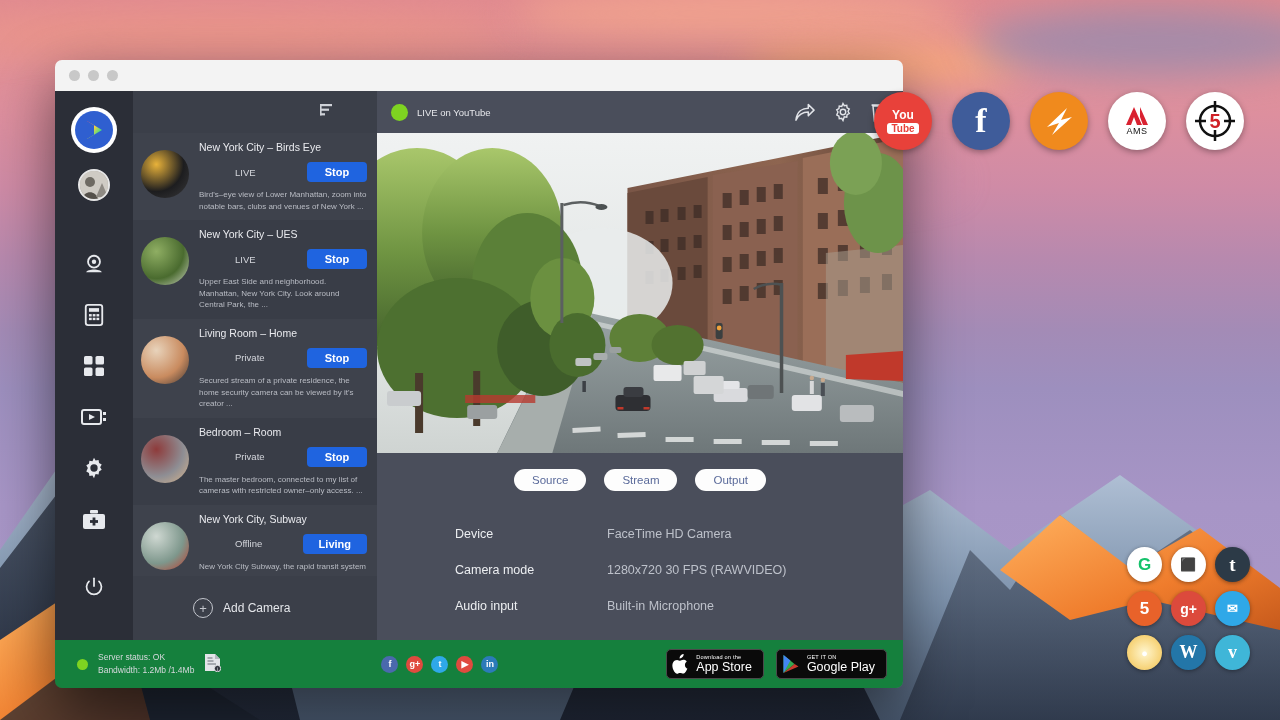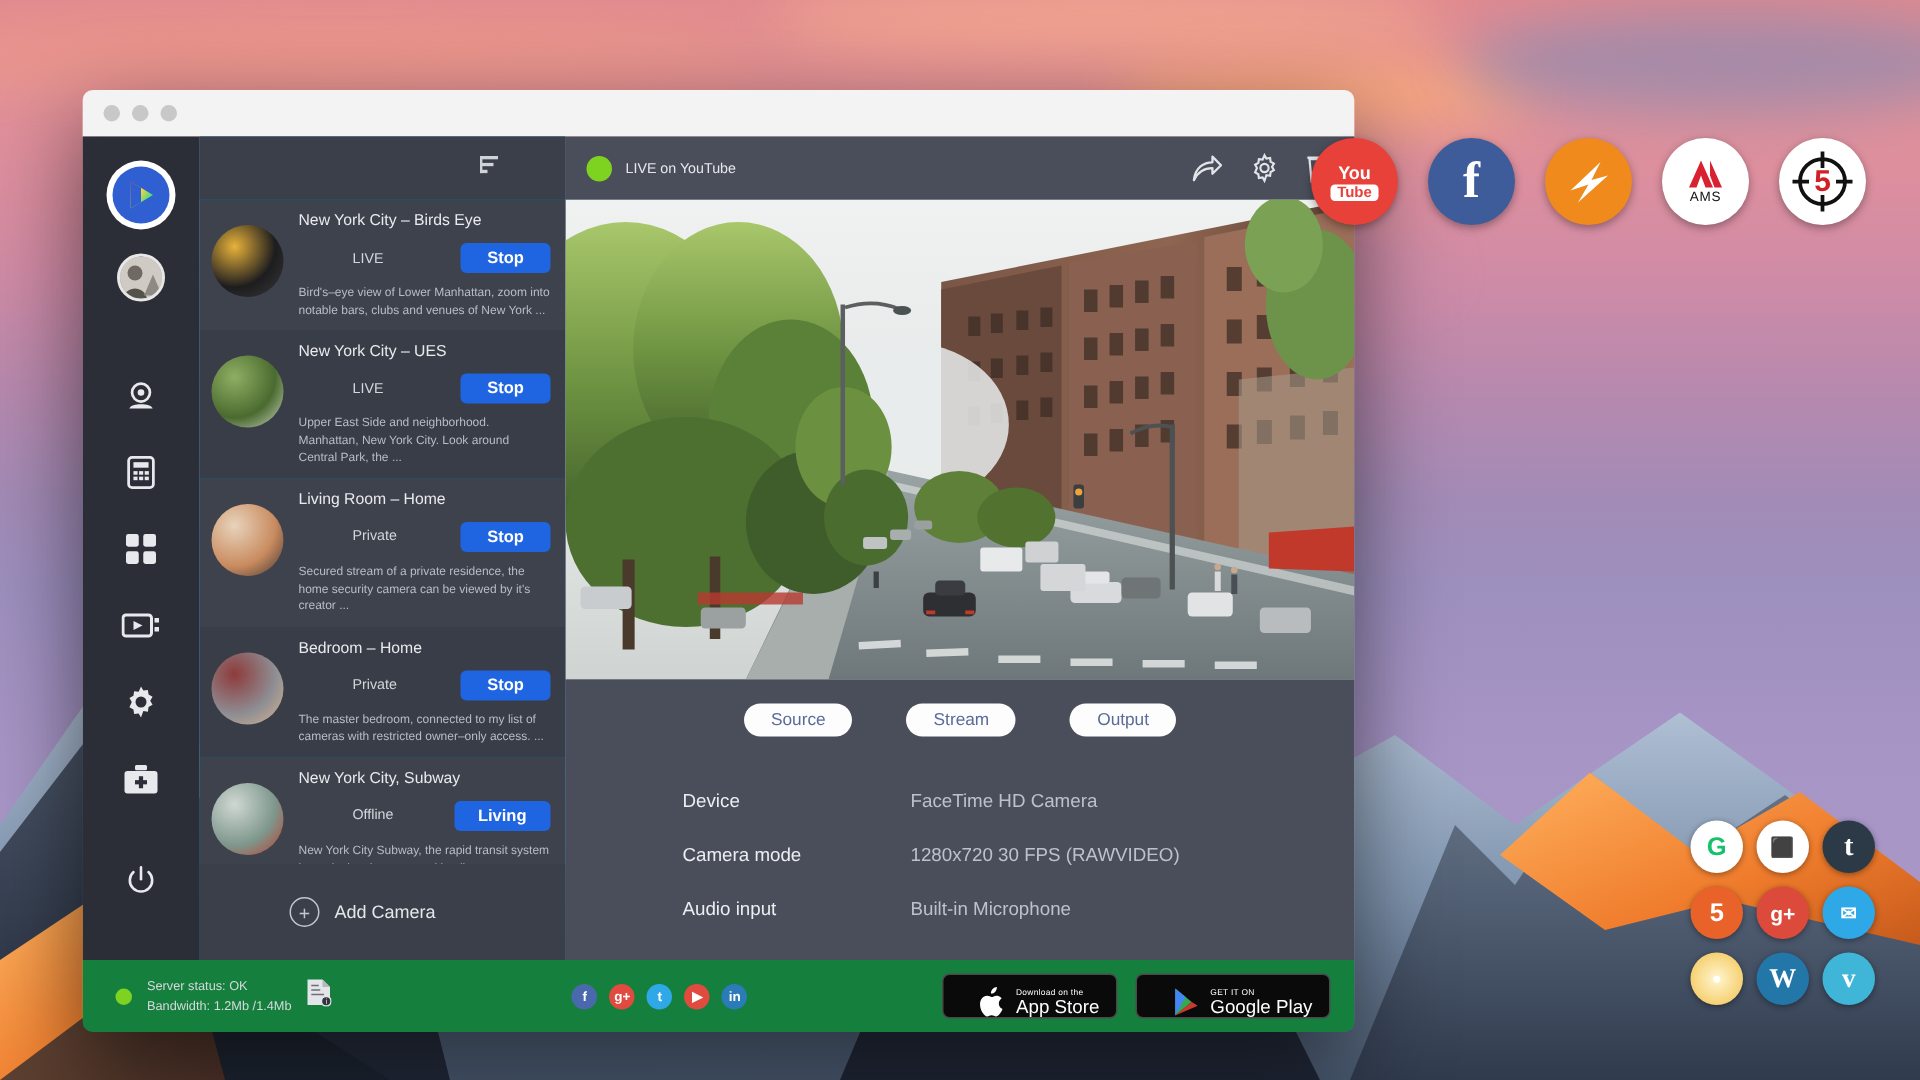--- a/index.html
+++ b/index.html
@@ -229,21 +229,21 @@
   #video {
     height: 320px;
     flex: 0 0 320px;
     position: relative;
     overflow: hidden;
     background: #7d8a93;
   }
 
   #pills {
     display: flex; justify-content: center;
-    gap: 36px;
+    gap: 18px;
     margin-top: 16px;
     align-items: center;
   }
   .pill {
     background: #fdfdfd;
     color: #5a6a9a;
     font-size: 11.5px;
     border-radius: 13px;
     padding: 5px 18px;
     border: none;
@@ -294,23 +294,23 @@
   }
   #store-badges {
     margin-left: auto;
     display: flex; gap: 12px;
   }
   .store-badge {
     background: #0a0a0a;
     border: 1px solid #4a4a4a;
     border-radius: 5px;
     height: 30px;
-    display: flex; align-items: flex-end;
+    display: flex; align-items: center;
     gap: 7px;
-    padding: 0 11px 0 24px;
+    padding: 0 11px 0 5px;
     cursor: pointer;
   }
   .sb-top { font-size: 5.6px; color: #fff; letter-spacing: .2px; line-height: 1.1; }
   .sb-bot { font-size: 12.5px; color: #fff; line-height: 1.05; }
 </style>
 </head>
 <body>
 
 <div id="desktop">
 
@@ -534,21 +534,21 @@
               <div class="cam-statusrow">
                 <span class="cam-status">Private</span>
                 <button class="cam-btn">Stop</button>
               </div>
               <div class="cam-desc">Secured stream of a private residence, the home security camera can be viewed by it's creator ...</div>
             </div>
           </div>
           <div class="cam-row">
             <div class="cam-thumb" style="background:radial-gradient(circle at 32% 30%, #8e3b3b, #8e8e94 58%, #d9b58c);"></div>
             <div class="cam-info">
-              <div class="cam-title">Bedroom – Home</div>
+              <div class="cam-title">Bedroom – Room</div>
               <div class="cam-statusrow">
                 <span class="cam-status">Private</span>
                 <button class="cam-btn">Stop</button>
               </div>
               <div class="cam-desc">The master bedroom, connected to my list of cameras with restricted owner–only access. ...</div>
             </div>
           </div>
           <div class="cam-row">
             <div class="cam-thumb" style="background:radial-gradient(circle at 32% 30%, #cfd8d2, #7e978c 58%, #c0392b);"></div>
             <div class="cam-info">

